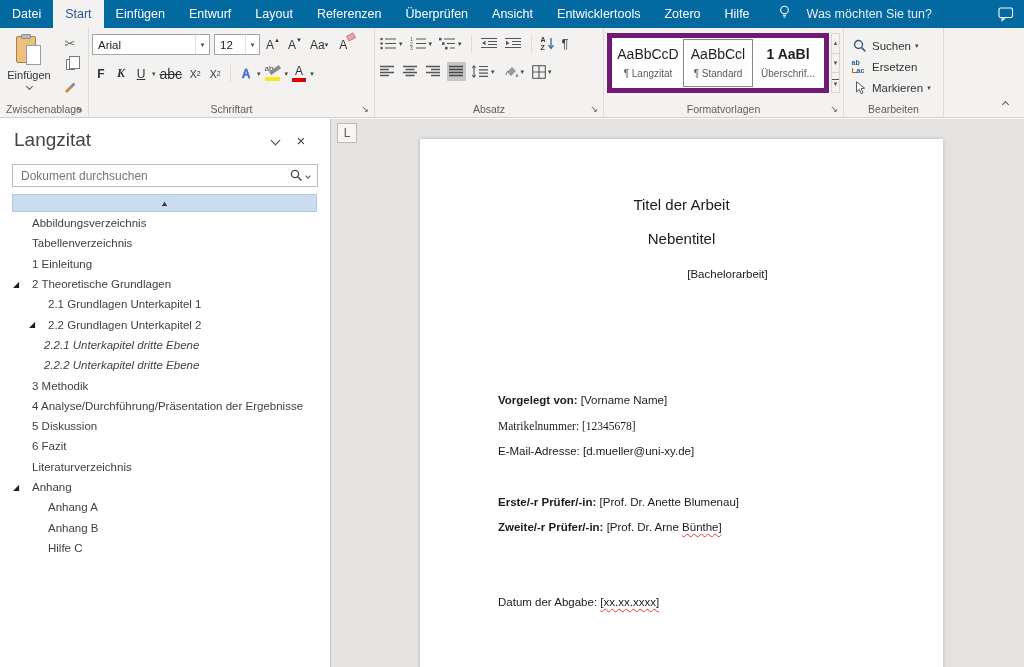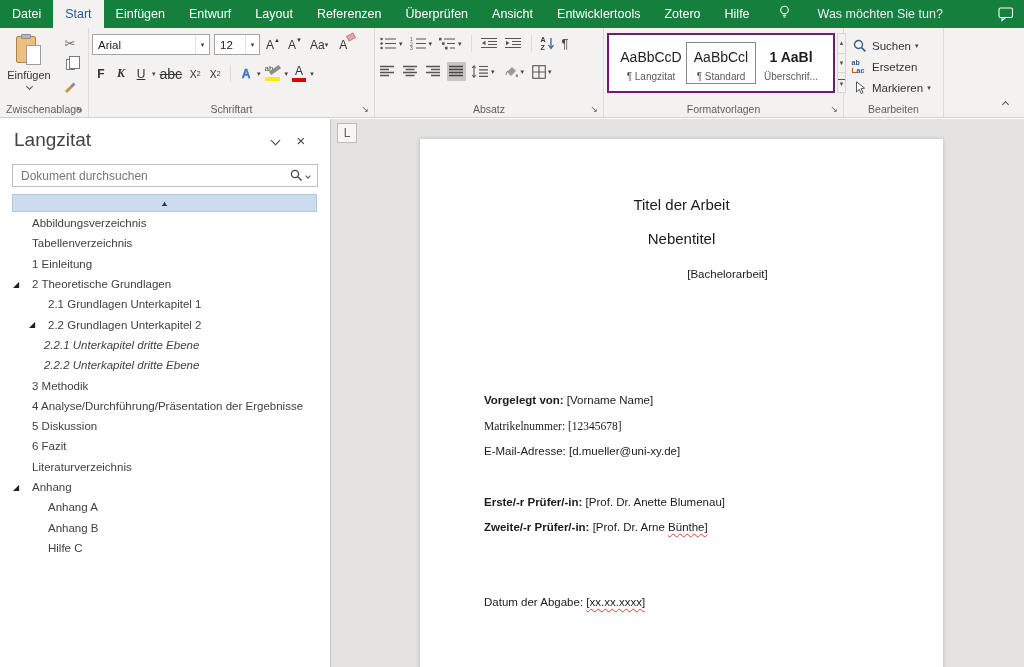--- a/index.html
+++ b/index.html
@@ -1,24 +1,24 @@
 <!DOCTYPE html>
 <html><head>
 <meta charset="utf-8">
 <style>
   * { margin:0; padding:0; box-sizing:border-box; }
   html,body { width:1024px; height:667px; overflow:hidden; }
   body { font-family:"Liberation Sans","DejaVu Sans",sans-serif; background:#fff; color:#333; }
   .screen { position:relative; width:1024px; height:667px; }
 
   
-  .titlebar { position:absolute; left:0; top:0; width:100%; height:28px; background:#15803d; display:flex; align-items:stretch; }
+  .titlebar { position:absolute; left:0; top:0; width:100%; height:28px; background:#0369a1; display:flex; align-items:stretch; }
   .mtab { padding:0 12px; line-height:28px; font-size:12.5px; color:#fff; white-space:nowrap; }
   .mtab.active { background:#f3f2f1; color:#2b579a; }
-  .tellme { display:flex; align-items:center; gap:27px; margin-left:16px; color:#e9eef6; font-size:12.5px; }
+  .tellme { display:flex; align-items:center; gap:16px; margin-left:16px; color:#e9eef6; font-size:12.5px; }
   .comment-btn { position:absolute; right:10px; top:7px; width:16px; height:15px; }
 
   
   .ribbon { position:absolute; left:0; top:28px; width:100%; height:90px; background:#f3f2f1; border-bottom:1px solid #d2d0ce; display:flex; }
   .rgroup { display:flex; flex-direction:column; border-right:1px solid #dcdad8; padding:4px 3px 0; }
   .rgroup-body { flex:1; }
   .rgroup-label { height:17px; position:relative; display:flex; align-items:center; justify-content:center; font-size:10.5px; color:#605e5c; }
   .launcher { position:absolute; right:2px; bottom:3px; font-size:9px; color:#5f5d5b; line-height:1; }
   .rfill { flex:1; position:relative; }
   .collapse-chv { position:absolute; right:16px; bottom:10px; }
@@ -73,21 +73,21 @@
   .g-para { width:229px; }
   .pbtn { height:19px; display:flex; align-items:center; justify-content:center; gap:2px; padding:0 2px; }
   .pbtn.active { background:#c8c6c4; border-radius:1px; }
   .pilc { font-size:13px; color:#444; }
   .sort-ic { display:flex; align-items:center; gap:1px; font-size:7px; color:#333; line-height:1; }
   .sort-ic .az { display:flex; flex-direction:column; gap:1px; font-weight:700; }
 
   
   .g-styles { width:240px; }
   .gallery { display:flex; height:60px; margin-top:1px; }
-  .cards { display:flex; background:#fff; border:2px solid #701a75; padding:7px; }
+  .cards { display:flex; background:#fff; border:5px solid #701a75; padding:1px; }
   .scard { width:70px; padding-top:7px; text-align:center; cursor:default; }
   .scard .sample { font-size:14px; color:#1f1f1f; white-space:nowrap; overflow:hidden; }
   .scard .sname { font-size:10px; color:#5a5a5a; margin-top:6px; white-space:nowrap; overflow:hidden; }
   .scard.selected { border:1px solid #8a8886; background:#fdfdfd; box-shadow:inset 0 0 0 2px #fff; padding-top:6px; }
   .scard.head .sample { font-weight:700; }
   .gscroll { width:15px; display:flex; flex-direction:column; margin-left:2px; border:1px solid #d8d6d4; background:#f3f2f1; }
   .gscroll .gs { flex:1; display:flex; align-items:center; justify-content:center; font-size:6px; color:#555; border-bottom:1px solid #d8d6d4; flex-direction:column; line-height:1; }
   .gscroll .gs:last-child { border-bottom:none; }
   .gs .bar { width:7px; height:1px; background:#555; margin-bottom:1px; }
 
@@ -121,21 +121,21 @@
   .nrow.l1 .tri { left:29px; }
   .nrow.sel { height:18px; margin:1px 13px 1px 12px; padding:0; background:#cbdcf1; border:1px solid #aec8e6; justify-content:center; }
   .sel-glyph { font-size:7px; color:#333; line-height:5px; border-bottom:1px solid #333; padding:0 1px; }
 
   
   .docarea { position:absolute; left:331px; top:119px; right:0; bottom:0; background:#e5e3e1; }
   .tabstop { position:absolute; left:6px; top:4px; width:20px; height:20px; background:#f7f6f5; border:1px solid #bdbbb9; color:#5f5d5b; font-size:12px; display:flex; align-items:center; justify-content:center; }
   .page { position:absolute; left:89px; top:20px; width:523px; height:540px; background:#fff; box-shadow:0 0 4px rgba(0,0,0,.20); }
   .page .line { position:absolute; left:0; width:100%; text-align:center; font-size:15px; color:#1b1b1b; }
   .page .small { font-size:11.5px;margin-left:46px; }
-  .page .field { position:absolute; left:64px; font-size:11.5px; color:#1b1b1b; text-align:right; width:auto; }
+  .page .field { position:absolute; left:78px; font-size:11.5px; color:#1b1b1b; text-align:right; width:auto; }
   .field .lbl-b { font-weight:700; }
   .wavy { text-decoration:underline; text-decoration-style:wavy; text-decoration-color:#e13a2e; text-decoration-thickness:1px; text-underline-offset:2px; }
 </style>
 </head>
 <body>
 
 <div class="screen">
 
   <div class="titlebar">
     <div class="mtab">Datei</div>

